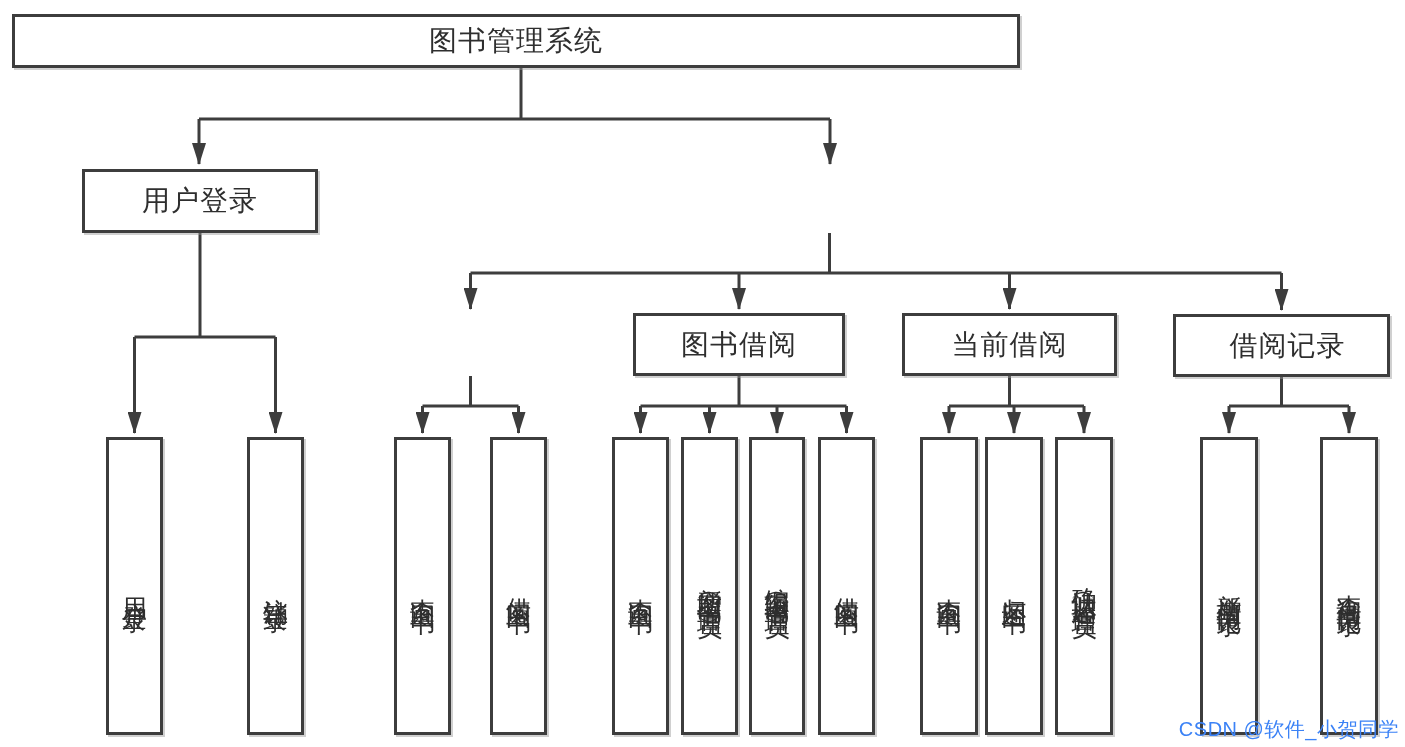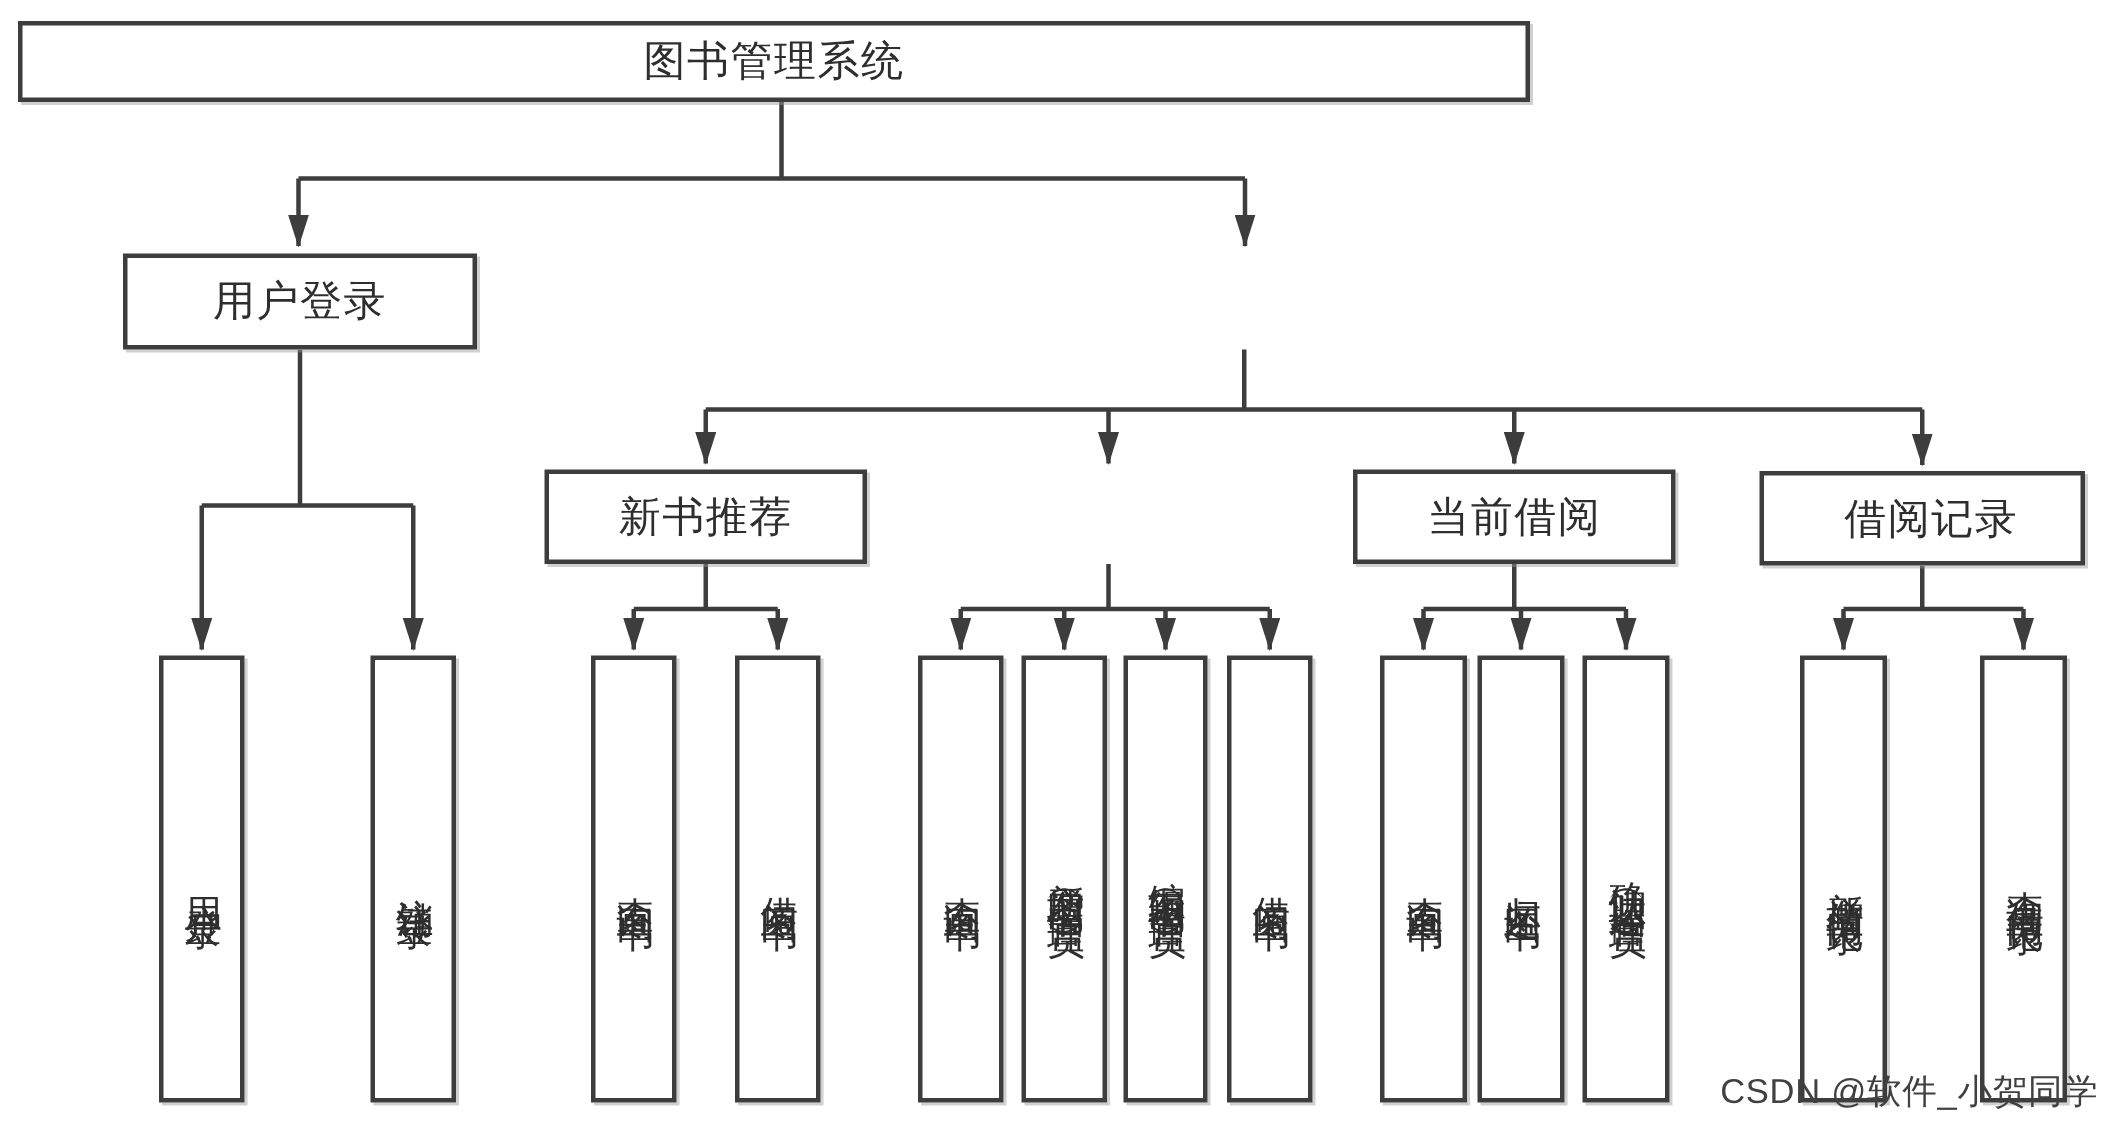--- a/index.html
+++ b/index.html
@@ -53,22 +53,22 @@
     font-size: 25px;
     letter-spacing: 4px;
     line-height: 1;
     color: #2e2e2e;
     z-index: 2;
   }
   .watermark {
     position: absolute;
     right: 6px;
     bottom: 4px;
-    font-size: 23px;
-    color: #404040;
+    font-size: 20px;
+    color: #3b82f6;
     letter-spacing: 0.5px;
     z-index: 10;
     white-space: nowrap;
   }
 </style>
 </head>
 <body>
 
 <div id="canvas">
 
@@ -119,21 +119,21 @@
       <path d="M1229,406 H1349"></path>
       <path d="M1229,406 V433" marker-end="url(#arrow)"></path>
       <path d="M1349,406 V433" marker-end="url(#arrow)"></path>
     </g>
   </svg>
 
   <div class="node" style="left:12px; top:14px; width:1008px; height:54px;">图书管理系统</div>
 
   <div class="node" style="left:82px; top:169px; width:236px; height:64px;">用户登录</div>
 
-  <div class="node" style="left:363px; top:313px; width:215px; height:63px;">新书推荐</div>
+  <div class="node" style="left:633px; top:313px; width:212px; height:63px;">图书借阅</div>
   <div class="node" style="left:902px; top:313px; width:215px; height:63px;">当前借阅</div>
   <div class="node" style="left:1173px; top:314px; width:217px; height:63px;padding-left:12px;">借阅记录</div>
 
   <div class="vnode" style="left:106px; width:57px;">用户登录</div>
   <div class="vnode" style="left:247px; width:57px;">注销登录</div>
 
   <div class="vnode" style="left:394px; width:57px;">查询图书</div>
   <div class="vnode" style="left:490px; width:57px;">借阅图书</div>
 
   <div class="vnode" style="left:612px; width:57px;">查询图书</div>

